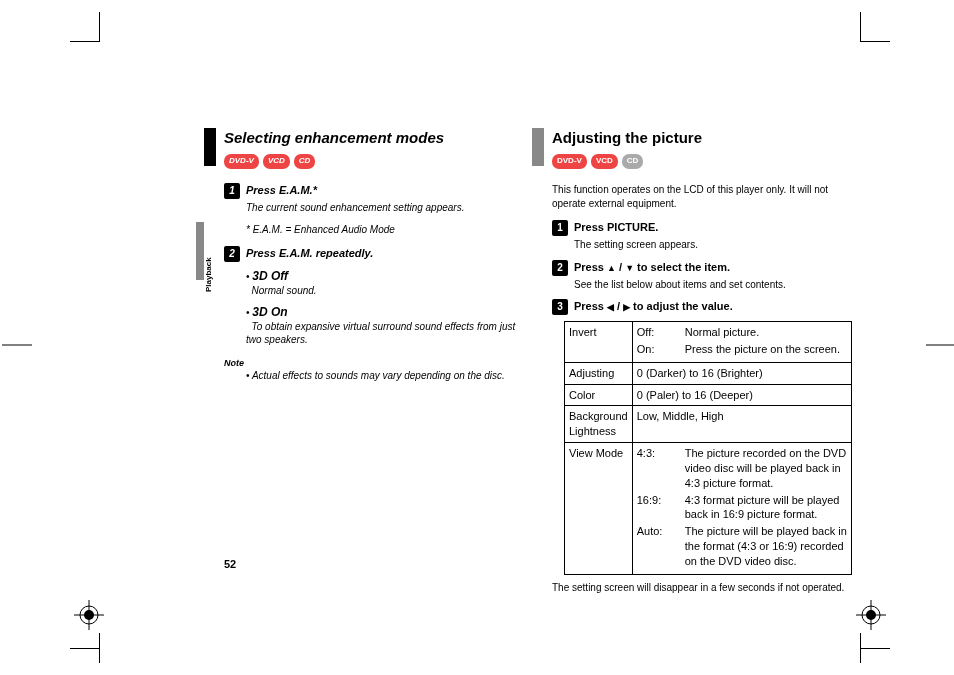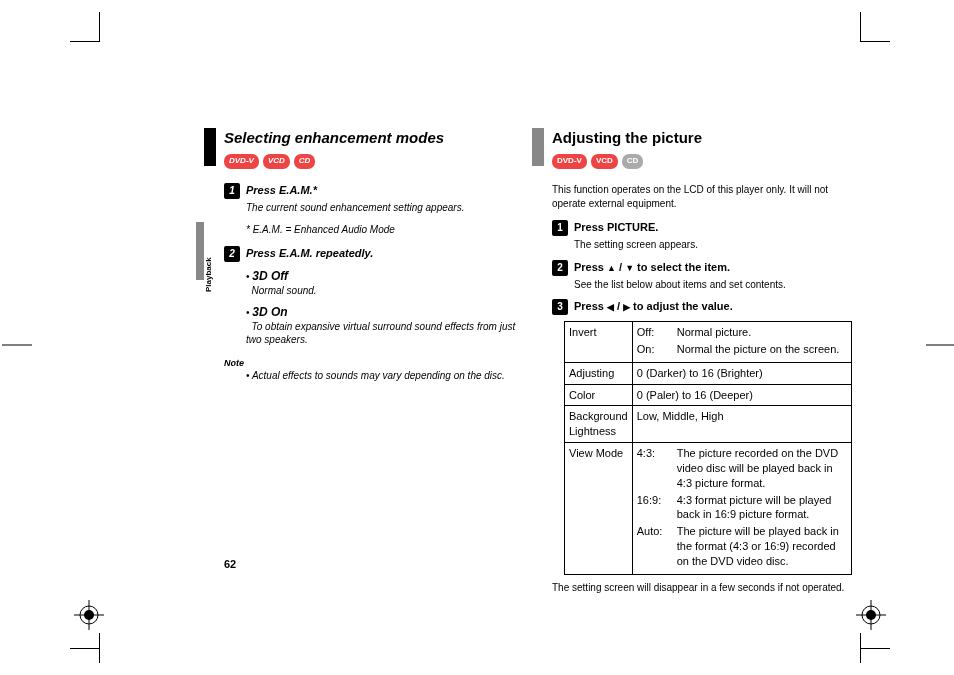--- a/index.html
+++ b/index.html
@@ -117,21 +117,21 @@
     width: 100%;
     margin-top: 6px;
     font-size: 11px;
   }
   table.settings td {
     border: 1px solid #000;
     padding: 3px 4px;
     vertical-align: top;
   }
   table.settings td:first-child { width: 58px; }
-  .vm-row { display:flex; gap:12px; margin-bottom:2px; }
+  .vm-row { display:flex; gap:20px; margin-bottom:2px; }
   .vm-key { flex:0 0 28px; }
   .tri { display:inline-block; font-size:9px; vertical-align:baseline; }
 </style>
 </head>
 <body>
 
 <div class="crop tl"></div>
 <div class="crop tr"></div>
 <div class="crop bl"></div>
 <div class="crop br"></div>
@@ -158,21 +158,21 @@
   <svg width="30" height="30">
       <circle cx="15" cy="15" r="9" fill="none" stroke="#000"></circle>
       <circle cx="15" cy="15" r="5" fill="#000"></circle>
       <line x1="0" y1="15" x2="30" y2="15" stroke="#000"></line>
       <line x1="15" y1="0" x2="15" y2="30" stroke="#000"></line>
     </svg>
 </div>
 
 <div class="sidetab"></div>
 <div class="sidelabel">Playback</div>
-<div class="pagenum">62</div>
+<div class="pagenum">52</div>
 
 <div class="page">
 
   <div class="col" style="position:relative;font-style:italic;">
     <div class="accent" style="height:38px;"></div>
     <h1>Selecting enhancement modes</h1>
     <div class="badges">
       <span class="badge">DVD-V</span>
       <span class="badge">VCD</span>
       <span class="badge">CD</span>
@@ -243,21 +243,21 @@
         <tbody>
             <tr>
           <td>Invert</td>
           <td>
             <div class="vm-row">
                   <span class="vm-key">Off:</span>
                   <span>Normal picture.</span>
                 </div>
             <div class="vm-row">
                   <span class="vm-key">On:</span>
-                  <span>Normal the picture on the screen.</span>
+                  <span>Press the picture on the screen.</span>
                 </div>
           </td>
         </tr>
         <tr>
           <td>Adjusting</td>
           <td>0 (Darker) to 16 (Brighter)</td>
         </tr>
         <tr>
           <td>Color</td>
           <td>0 (Paler) to 16 (Deeper)</td>

